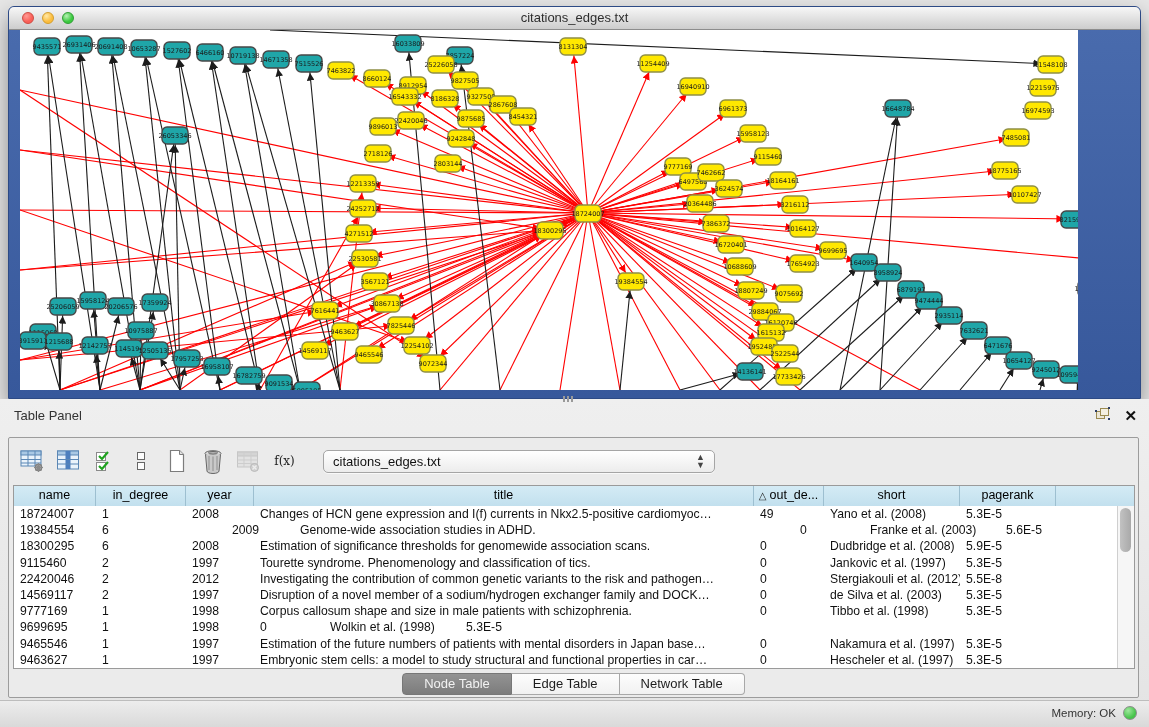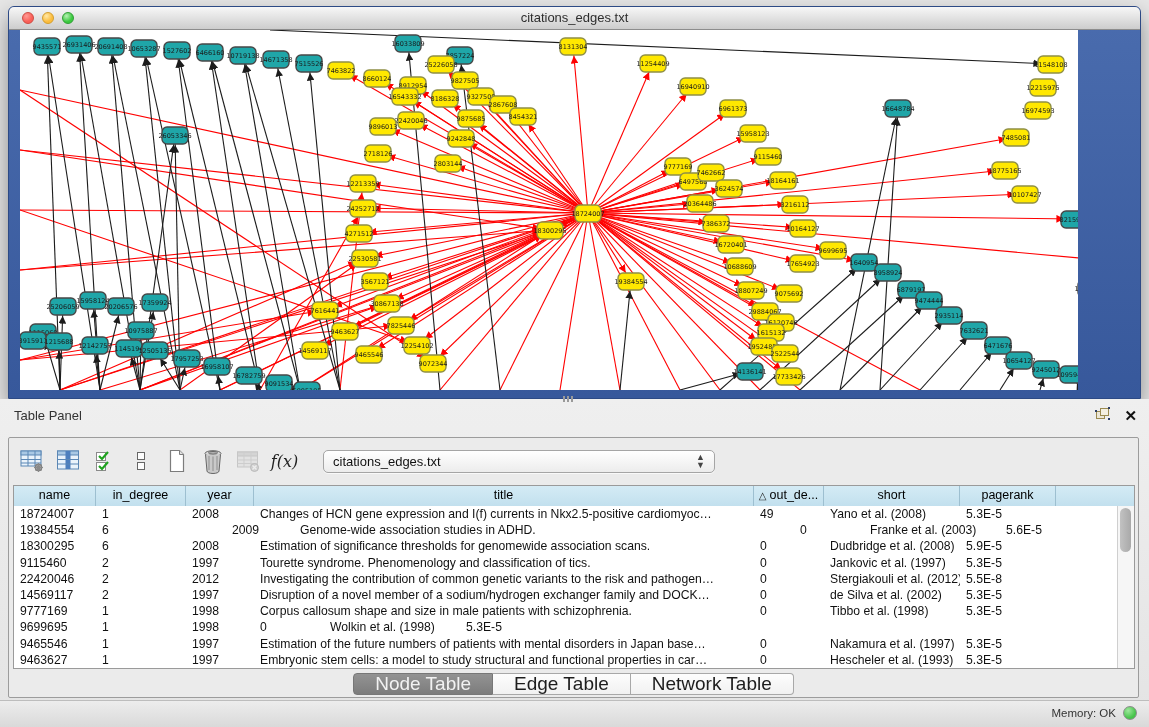--- a/index.html
+++ b/index.html
@@ -25,39 +25,39 @@
   
   .panel{position:absolute;left:0;top:399px;width:1149px;height:376px;background:linear-gradient(#efefef,#e2e2e2)}
   .panel-header{position:relative;height:37px}
   .panel-title{position:absolute;left:14px;top:9px;font-size:13px;color:#333}
   .panel-hicons{position:absolute;right:12px;top:8px;display:flex;gap:14px;align-items:center}
   .grip{position:absolute;left:563px;top:-3px;width:10px;height:6px;background:repeating-linear-gradient(90deg,#9a9a9a 0 2px,transparent 2px 4px)}
   .panel-box{position:absolute;left:8px;top:38px;width:1131px;height:261px;background:#ebebeb;border:1px solid #9c9c9c;border-radius:2px;box-sizing:border-box}
 
   .toolbar{position:absolute;left:10px;top:7px;height:32px;display:flex;align-items:center;gap:9px}
   .tbtn{width:27px;height:27px;display:flex;align-items:center;justify-content:center}
-  .fx{font-family:"DejaVu Serif",serif;font-style:italic;font-size:16px;color:#222}
+  .fx{font-family:"DejaVu Serif",serif;font-size:12px;color:#222}
   .combo{margin-left:16px;width:392px;height:23px;border:1px solid #a5a5a5;border-radius:5px;background:linear-gradient(#ffffff,#ececec);
     display:flex;align-items:center;padding:0 9px;font-size:13px;color:#111;box-sizing:border-box;box-shadow:0 1px 0 rgba(255,255,255,.7)}
   .combo .val{flex:1}
   .updown{font-size:9px;line-height:8px;color:#444;text-align:center}
 
   .tablewrap{position:absolute;left:4px;top:47px;width:1122px;height:184px;background:#fff;border:1px solid #9a9a9a;box-sizing:border-box;overflow:hidden}
   .thead{display:flex;height:20px;background:linear-gradient(#d4ebf5,#c2e0ee);border-bottom:1px solid #8fb3c4}
   .th{box-sizing:border-box;height:20px;line-height:19px;font-size:12.5px;color:#000;text-align:center;border-right:1px solid #9dbfd0;
       overflow:hidden;white-space:nowrap;flex-shrink:0}
   .th .sort{font-size:10px;margin-right:3px;color:#222}
   .tbody{position:absolute;left:0;top:20px;right:16px;bottom:0;overflow:hidden}
   .tr{display:flex;height:16.2px;background:#fff}
   .td{box-sizing:border-box;padding-left:6px;font-size:12.2px;line-height:16.2px;color:#111;white-space:nowrap;overflow:hidden;flex-shrink:0}
   .vscroll{position:absolute;right:0;top:20px;bottom:0;width:16px;background:#f6f6f6;border-left:1px solid #cfcfcf}
   .thumb{position:absolute;left:2px;top:2px;width:11px;height:44px;border-radius:6px;background:linear-gradient(90deg,#c2c2c2,#a9a9a9)}
 
   .tabsrow{position:absolute;left:0;top:235px;width:100%;display:flex;justify-content:center}
-  .seg{height:20px;line-height:20px;font-size:19px;padding:0 21px;background:linear-gradient(#fdfdfd,#f1f1f1);
+  .seg{height:20px;line-height:20px;font-size:13px;padding:0 21px;background:linear-gradient(#fdfdfd,#f1f1f1);
        border:1px solid #a8a8a8;border-left:none;color:#1d1d1d}
   .seg:first-child{border-left:1px solid #a8a8a8;border-radius:4px 0 0 4px}
   .seg:last-child{border-radius:0 4px 4px 0}
   .seg.sel{background:linear-gradient(#939393,#7c7c7c);color:#f2f2f2;border-color:#777}
 
   .statusbar{position:absolute;left:0;top:301px;width:100%;height:27px;background:linear-gradient(#ededed,#d9d9d9);border-top:1px solid #bdbdbd;box-sizing:border-box}
   .memwrap{position:absolute;right:12px;top:5px;display:flex;align-items:center;gap:7px}
   .memtext{font-size:11.5px;color:#333}
   .memdot{width:14px;height:14px;border-radius:50%;background:radial-gradient(circle at 35% 30%,#9fe89d,#46c44a 65%);border:1px solid #8c8c8c;box-sizing:border-box}
 
@@ -850,21 +850,21 @@
             <div class="td" style="width: 70px;">0</div>
             <div class="td" style="width: 136px;">Stergiakouli et al. (2012)</div>
             <div class="td" style="width: 96px;">5.5E-8</div>
           </div>
           <div class="tr">
             <div class="td" style="width: 82px;">14569117</div>
             <div class="td" style="width: 90px;">2</div>
             <div class="td" style="width: 68px;">1997</div>
             <div class="td" style="width: 500px;">Disruption of a novel member of a sodium/hydrogen exchanger family and DOCK…</div>
             <div class="td" style="width: 70px;">0</div>
-            <div class="td" style="width: 136px;">de Silva et al. (2002)</div>
+            <div class="td" style="width: 136px;">de Silva et al. (2003)</div>
             <div class="td" style="width: 96px;">5.3E-5</div>
           </div>
           <div class="tr">
             <div class="td" style="width: 82px;">9777169</div>
             <div class="td" style="width: 90px;">1</div>
             <div class="td" style="width: 68px;">1998</div>
             <div class="td" style="width: 500px;">Corpus callosum shape and size in male patients with schizophrenia.</div>
             <div class="td" style="width: 70px;">0</div>
             <div class="td" style="width: 136px;">Tibbo et al. (1998)</div>
             <div class="td" style="width: 96px;">5.3E-5</div>
@@ -885,21 +885,21 @@
             <div class="td" style="width: 70px;">0</div>
             <div class="td" style="width: 136px;">Nakamura et al. (1997)</div>
             <div class="td" style="width: 96px;">5.3E-5</div>
           </div>
           <div class="tr">
             <div class="td" style="width: 82px;">9463627</div>
             <div class="td" style="width: 90px;">1</div>
             <div class="td" style="width: 68px;">1997</div>
             <div class="td" style="width: 500px;">Embryonic stem cells: a model to study structural and functional properties in car…</div>
             <div class="td" style="width: 70px;">0</div>
-            <div class="td" style="width: 136px;">Hescheler et al. (1993)</div>
+            <div class="td" style="width: 136px;">Hescheler et al. (1997)</div>
             <div class="td" style="width: 96px;">5.3E-5</div>
           </div>
         </div>
       <div class="vscroll">
         <div class="thumb"></div>
       </div>
     </div>
 
     <div class="tabsrow">
       <div class="seg sel">Node Table</div>

